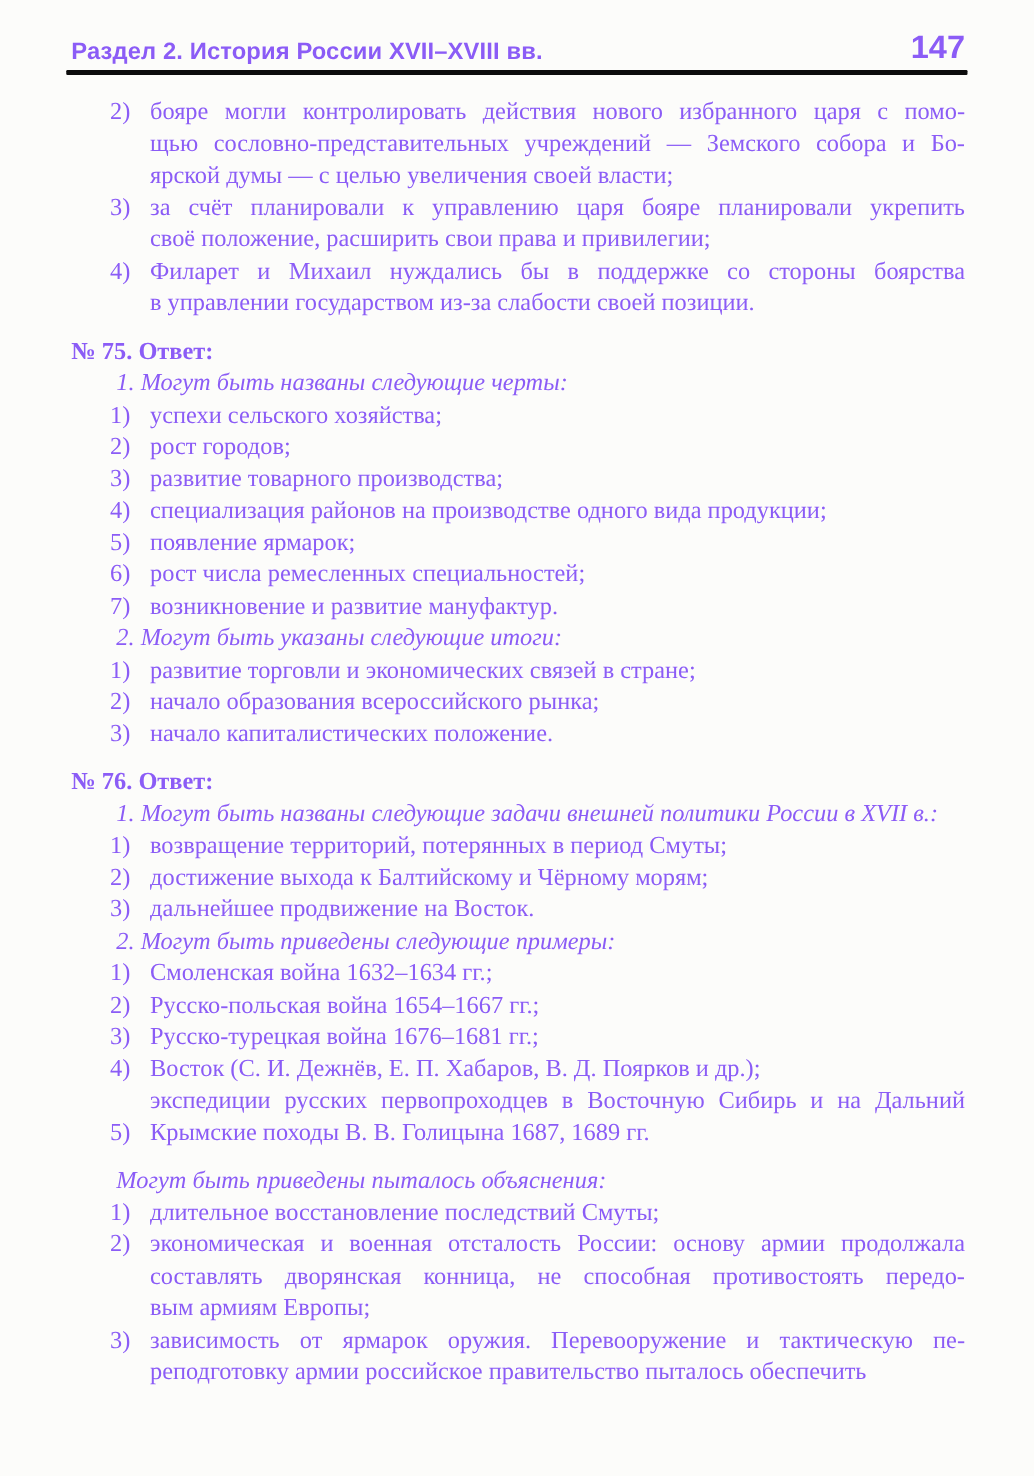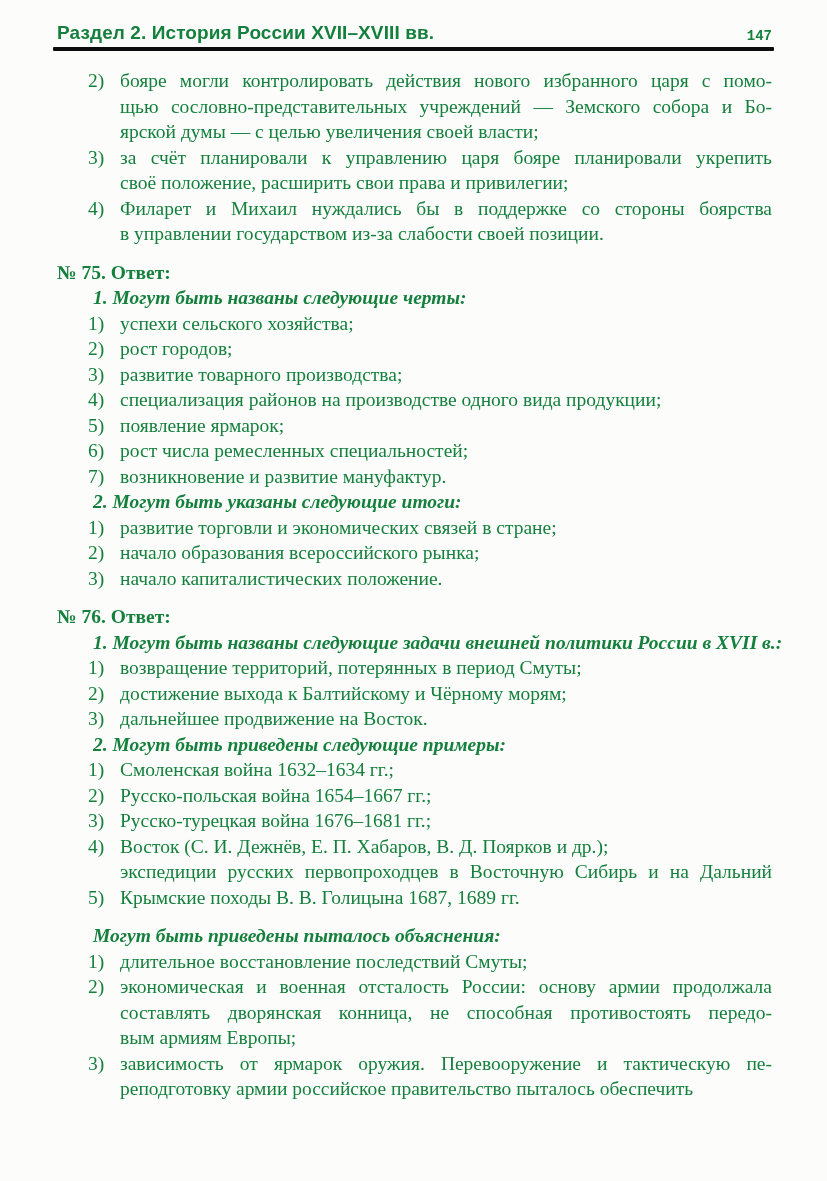--- a/index.html
+++ b/index.html
@@ -6,63 +6,62 @@
     margin: 0;
     padding: 0;
     background: #e8e8e8;
   }
   .page {
     position: relative;
     width: 827px;
     height: 1181px;
     margin: 0 auto;
     background: #fcfcfa;
-    color: #15803d;
+    color: #8b5cf6;
     box-sizing: border-box;
     overflow: hidden;
     font-family: "Liberation Serif", serif;
   }
   .header-row {
     display: flex;
     justify-content: space-between;
     align-items: flex-end;
     padding: 22px 53px 0 57px;
     font-family: "Liberation Sans", sans-serif;
   }
   .section-title {
     font-size: 19px;
     font-weight: 700;
     letter-spacing: 0.1px;
   }
   .page-number {
-    font-size: 14px;
+    font-size: 26px;
     font-weight: 700;
     padding-right: 2px;
-    font-family: Liberation Mono, monospace;
   }
   .rule {
     margin: 3px 53px 0 53px;
     height: 4px;
     background: #0c0c0c;
     border-radius: 1px;
   }
   .content {
     padding: 17px 55px 0 57px;
     font-size: 19.5px;
     line-height: 25.5px;
   }
   .answer-section {
     margin-top: 13px;
   }
   .answer-label {
     font-weight: 700;
   }
   .subheading {
     margin-left: 36px;
-    font-weight: 700;
+    font-weight: 400;
     font-style: italic;
     white-space: nowrap;
   }
   .numbered-list {
     margin: 0;
   }
   .list-item {
     display: flex;
     margin-left: 31px;
   }

